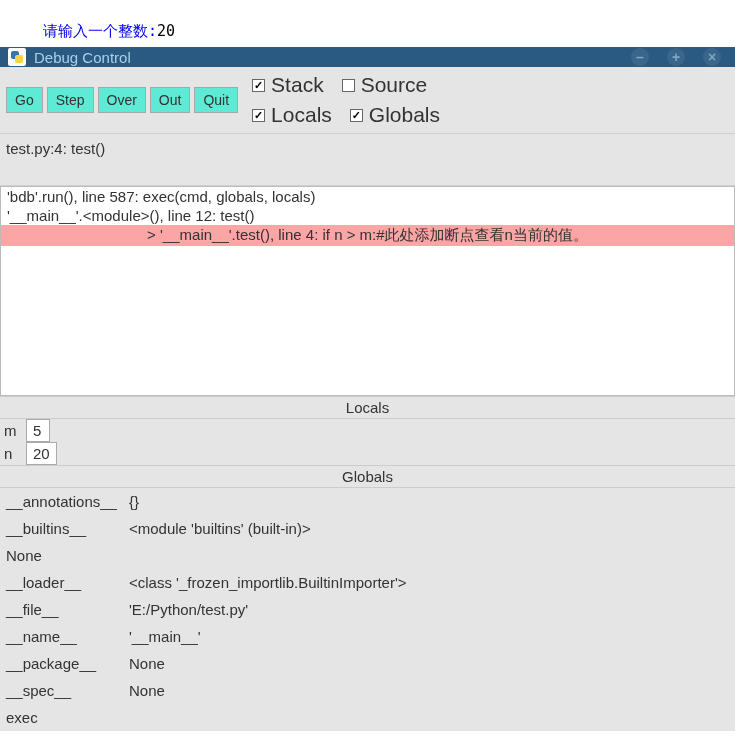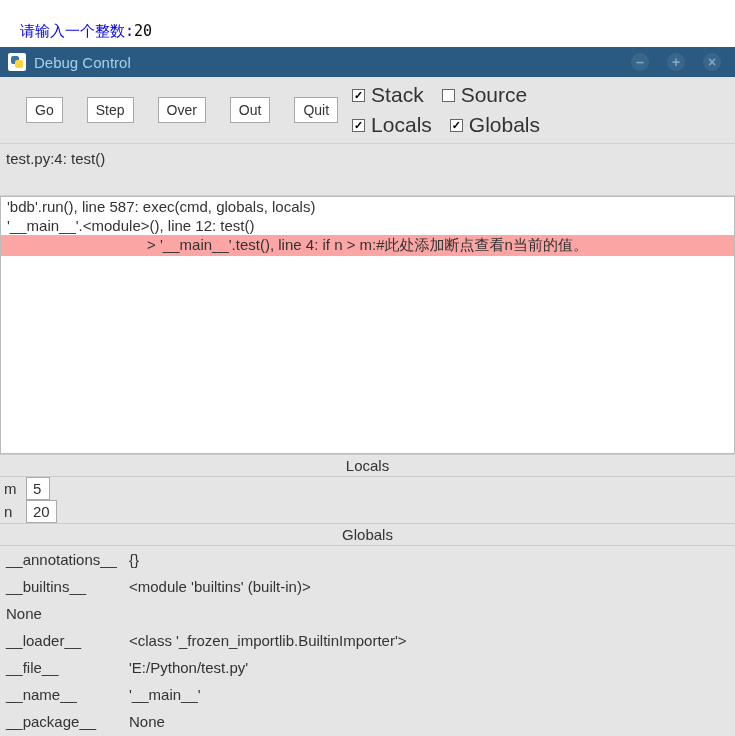--- a/index.html
+++ b/index.html
@@ -10,27 +10,28 @@
     color: #333;
     width: 735px;
     height: 736px;
     overflow: hidden;
   }
   .console-line {
     font-family: "SimSun", "NSimSun", monospace;
     font-size: 15px;
     padding: 4px 2px 6px 2px;
     white-space: pre;
+    margin-left: 23px;
   }
   .console-prompt { color: #0000ee; }
   .console-input  { color: #000; }
   .titlebar {
     background: #2a5a82;
     color: #a8d0e8;
-    height: 30px;
+    height: 20px;
     display: flex;
     align-items: center;
     padding: 0 8px;
     transform: scaleY(1);
   }
   .titlebar .py-icon {
     width: 18px; height: 18px;
     background: #fff;
     border-radius: 2px;
     display:flex;align-items:center;justify-content:center;
@@ -54,47 +55,46 @@
     color:#7da8c3;font-weight:bold;font-size:14px;
     cursor:pointer;
   }
   .toolbar-area {
     background:#e5e5e5;
     padding:6px 6px;
     border-bottom:1px solid #d0d0d0;
     display:flex;align-items:center;gap:4px;
   }
   .btn {
-    background:#ffffff;
+    background:#5eead4;
     border:1px solid #a8a8a8;
     padding:4px 8px;
     font-size:14px;
     cursor:pointer;
     color:#333;
-    margin-left:20px;
   }
   .checks { display:flex;flex-direction:column;gap:6px;margin-left:10px;font-size:21px;}
   .chk-row { display:flex;gap:18px;}
   .chk { display:flex;align-items:center;gap:6px;cursor:pointer;}
   .chk-box {
     width:13px;height:13px;border:1px solid #666;background:#fff;
     display:flex;align-items:center;justify-content:center;font-size:11px;line-height:1;
   }
   .chk-box.checked::after{content:"✓";color:#000;font-weight:bold;}
   .status-line {
     background:#e5e5e5;
     border-bottom:1px solid #d0d0d0;
     padding:6px 18px 28px 6px;
     font-size:15px;color:#333;
   }
   .stack-pane {
     border:1px solid #bbb;
     background:#fff;
     font-size:15px;
-    height:258px;
+    height:210px;
     overflow:auto;
     margin:0;
   }
   .stack-line { padding:1px 6px; white-space:pre; }
   .stack-line.current { background:#fca5a5;text-align:center; }
   .section-header {
     background:#e5e5e5;
     text-align:center;
     font-size:15px;
     padding:2px 0;

